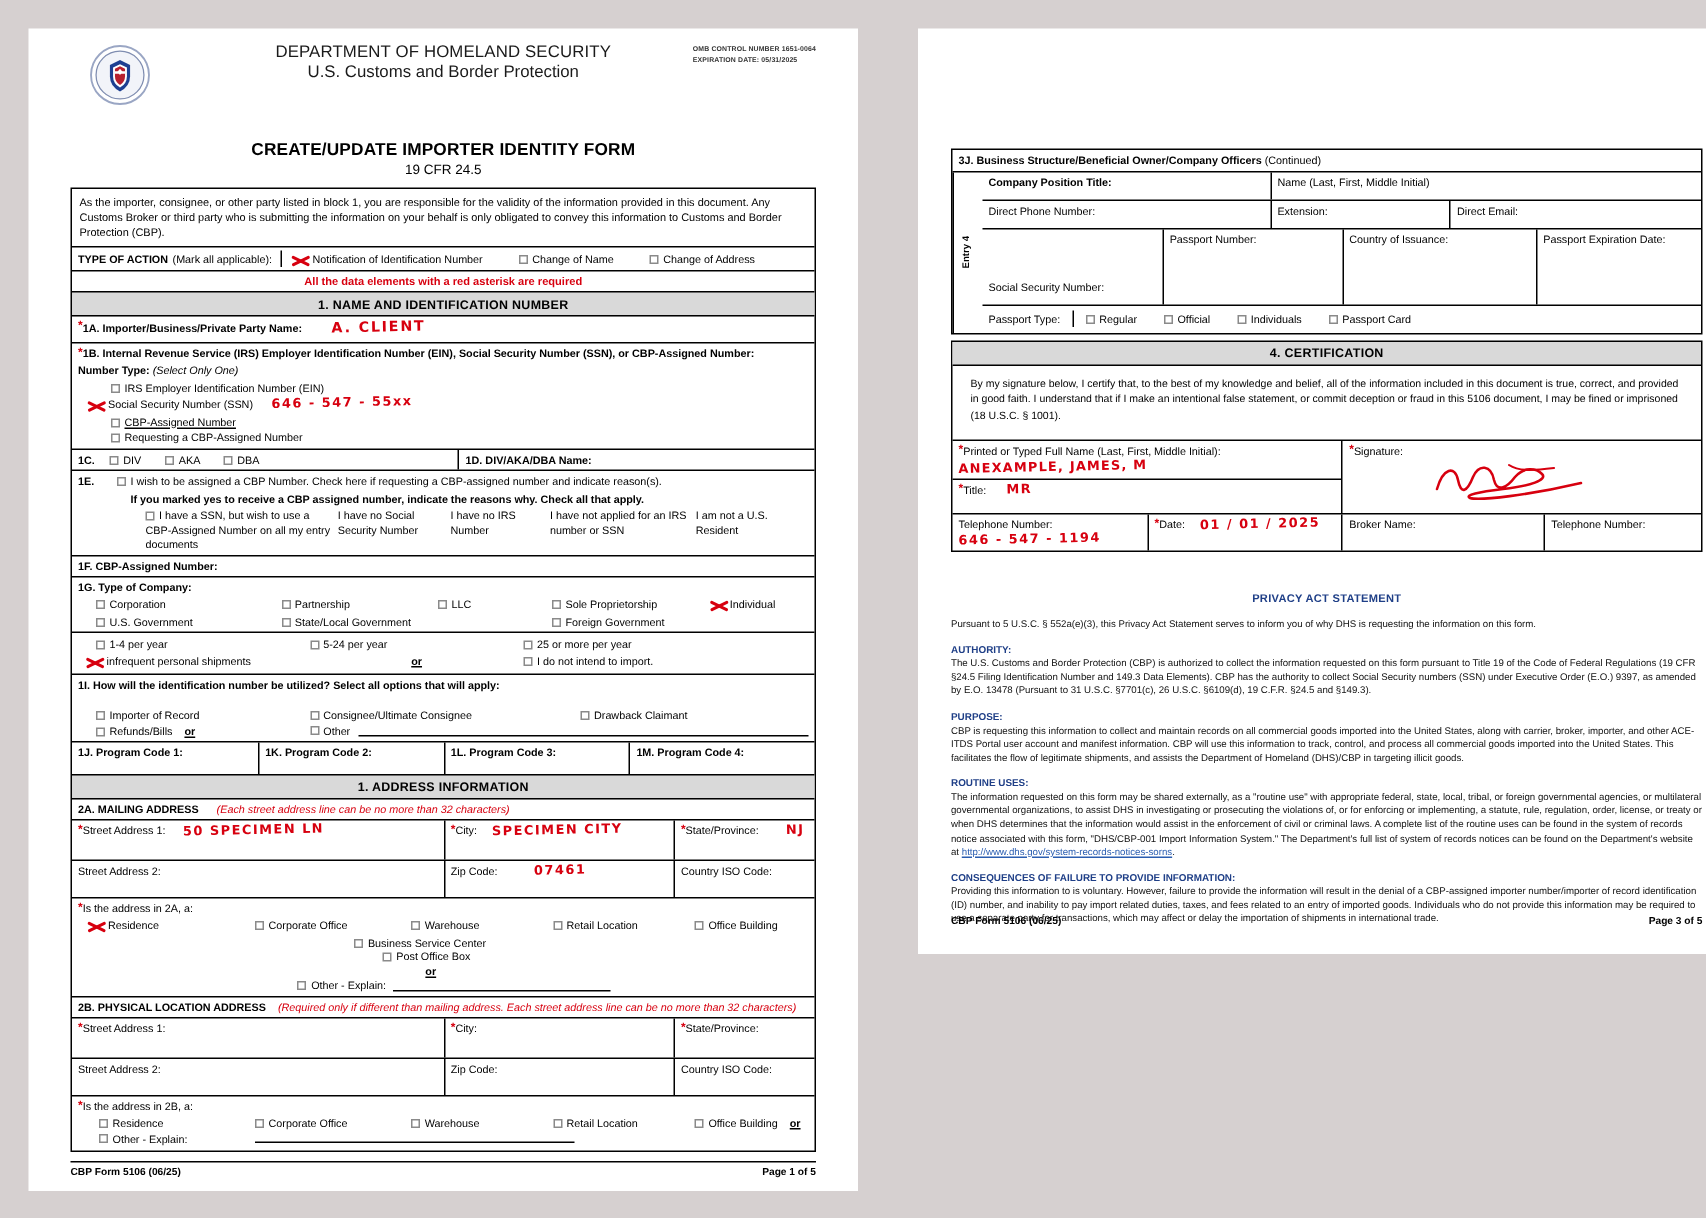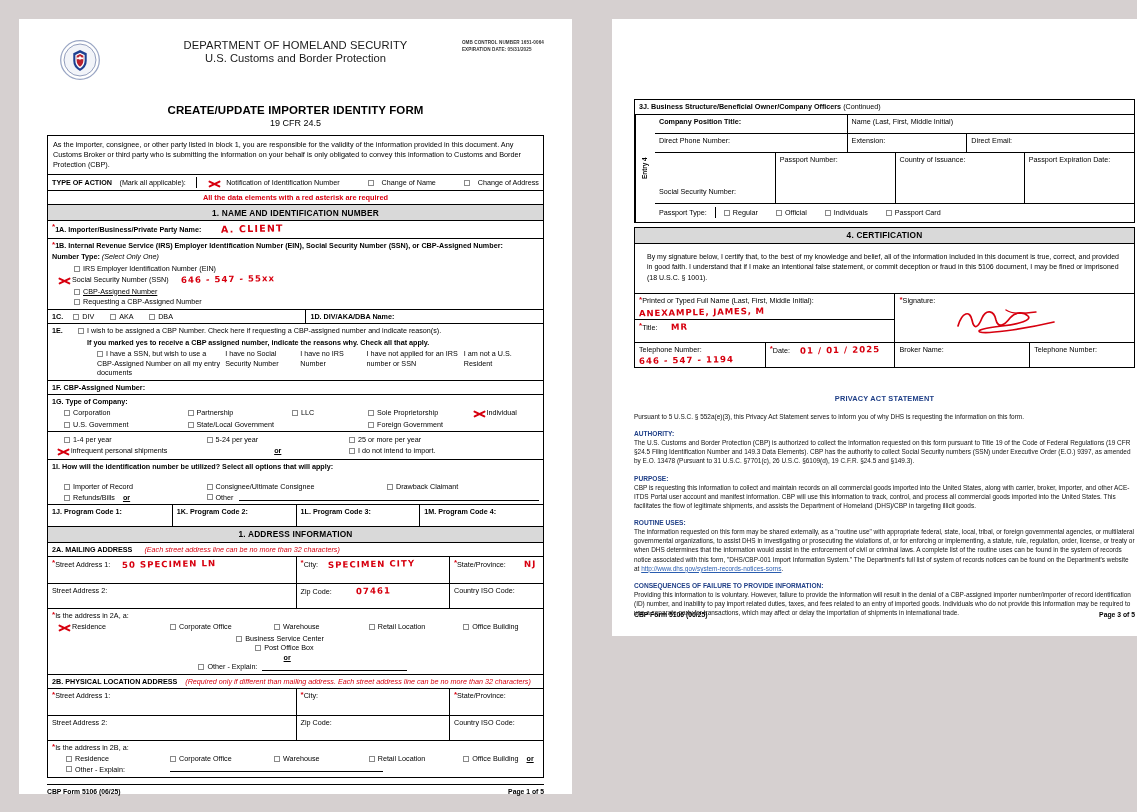--- a/index.html
+++ b/index.html
@@ -9,21 +9,21 @@
     background:#d6d0d0;
     font-family:"Liberation Sans", sans-serif;
     overflow:hidden;
   }
   .sheet {
     position:absolute; top:19px; background:#fff;
   }
   #page-left  { left:19px;  width:553px; height:775px; }
   #page-right { left:612px; width:545px; height:617px; }
 
-  .pad-l { padding:14px 28px 0 28px; }
+  .pad-l { padding:4px 28px 0 28px; }
   .pad-r { padding:10px 22px 0 22px; }
 
   
   .hdr { position:relative; height:62px; }
   .seal { position:absolute; left:12px; top:6px; width:42px; height:42px; }
   .hdr-center { text-align:center; padding-top:6px; }
   .agency1 { font-size:11.2px; letter-spacing:.1px; color:#1a1a1a; }
   .agency2 { font-size:11.2px; color:#1a1a1a; margin-top:1px;}
   .omb { position:absolute; right:0px; top:6px; text-align:left; font-size:4.6px;
          line-height:1.55; color:#333; font-weight:bold; letter-spacing:.1px;}
@@ -115,21 +115,21 @@
   </div>
 
   <div class="form-title">CREATE/UPDATE IMPORTER IDENTITY FORM</div>
   <div class="form-cfr">19 CFR 24.5</div>
 
   <div class="frame">
 
     <div class="intro">As the importer, consignee, or other party listed in block 1, you are responsible for the validity of the information provided in this document. Any Customs Broker or third party who is submitting the information on your behalf is only obligated to convey this information to Customs and Border Protection (CBP).</div>
 
     <div class="row" style="border-top:1px solid #000">
-      <div class="cell" style="width:100%; display:flex; align-items:center;justify-content:space-between;">
+      <div class="cell" style="width:100%; display:flex; align-items:center;">
         <span class="b">TYPE OF ACTION</span>
         <span style="margin-left:3px;">(Mark all applicable):</span>
         <span style="border-left:1px solid #000;height:11px;margin:0 6px;"></span>
         <span class="xm"></span>
         <span>Notification of Identification Number</span>
         <span style="margin-left:24px;" class="cb"></span>
         <span>Change of Name</span>
         <span style="margin-left:24px;" class="cb"></span>
         <span>Change of Address</span>
       </div>

